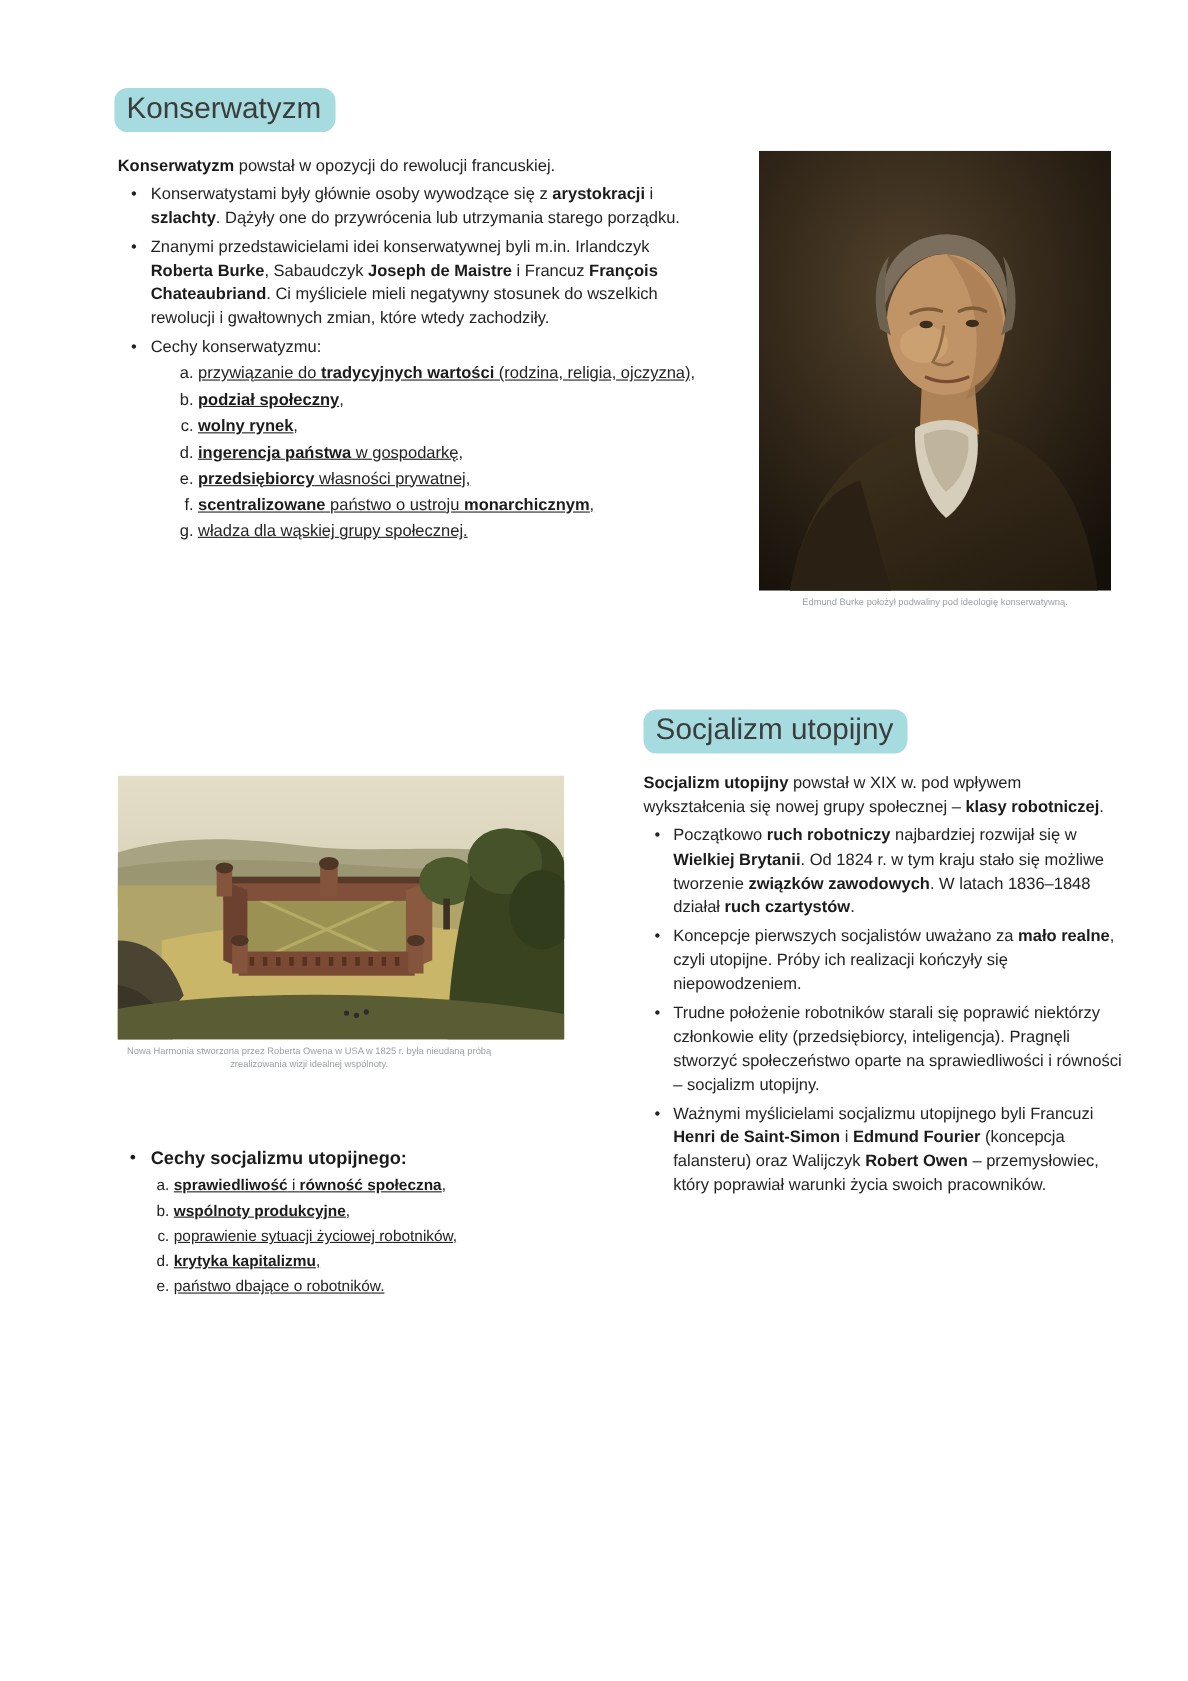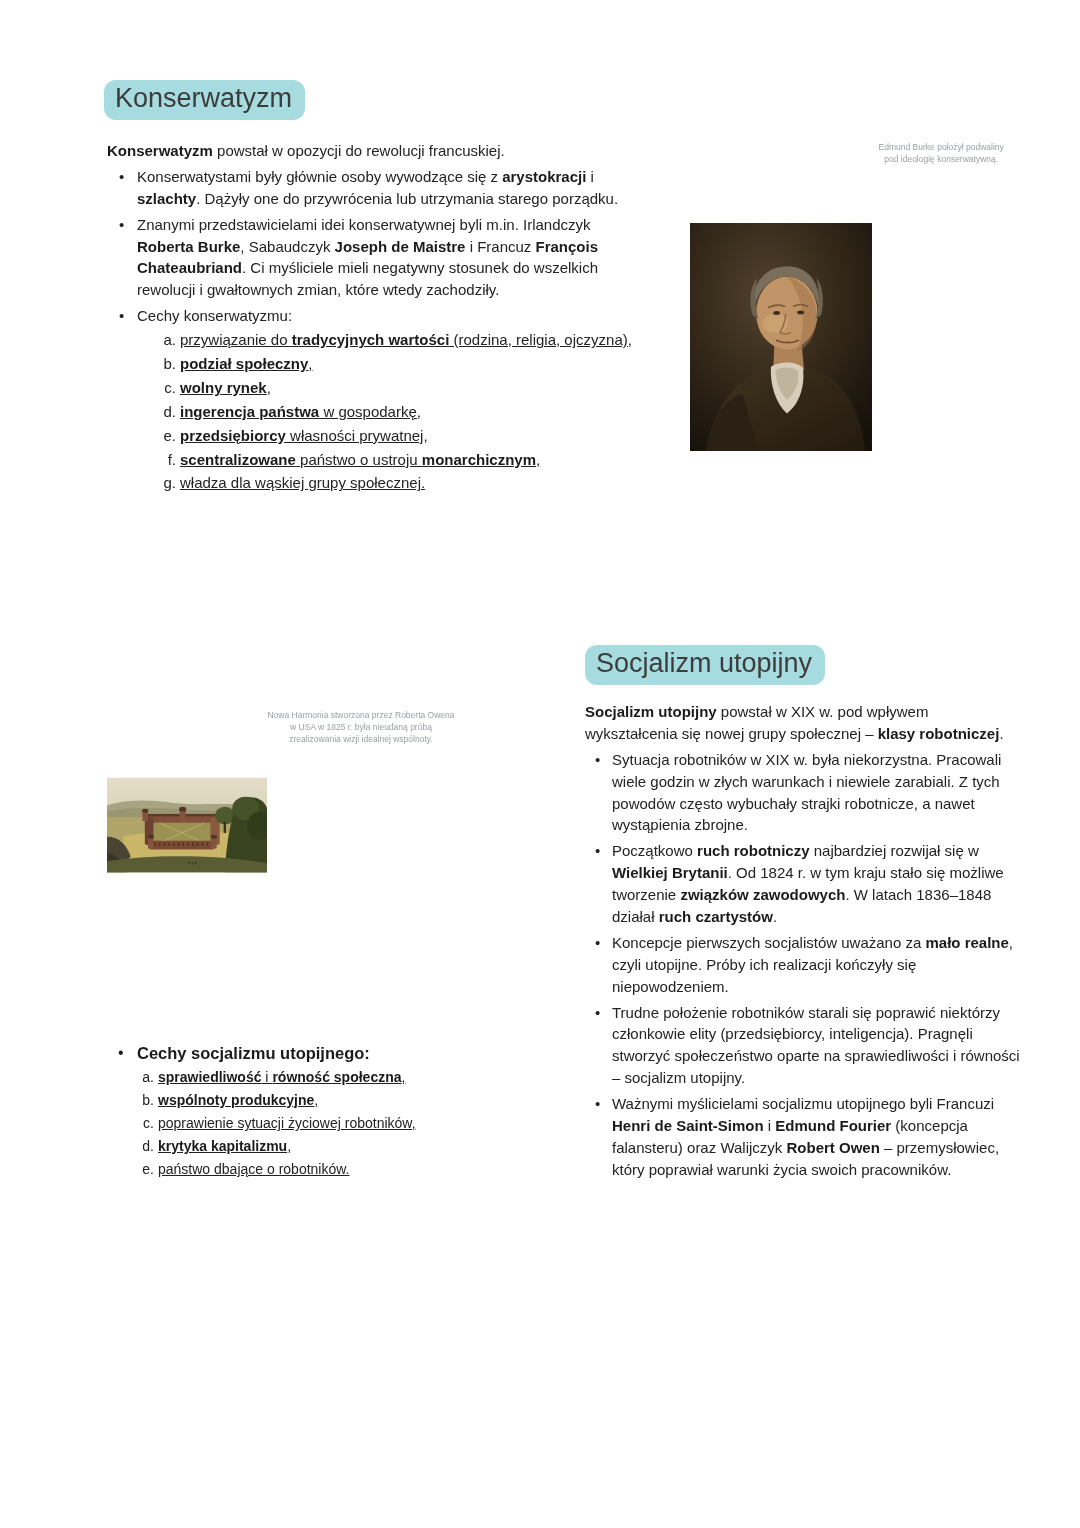--- a/index.html
+++ b/index.html
@@ -44,21 +44,21 @@
 
   ol.alpha { list-style:none; counter-reset:alpha; margin:2px 0 0 24px;text-decoration:underline; }
   ol.alpha > li { counter-increment:alpha; position:relative; padding-left:19px; margin-top:2px; text-align:left; }
   ol.alpha > li::before {
     content:counter(alpha,lower-alpha) ".";
     position:absolute; left:0; width:15px; text-align:right;
   }
 
   b { font-weight:700; color:#1b1b1b; }
 
-  figure { display:flex; flex-direction:row; }
+  figure { display:flex; flex-direction:column; }
   .portrait-fig { position:absolute; left:690px; top:137px; width:320px; }
   .harmony-fig { position:absolute; left:107px; top:705px; width:348px; }
   .fig-img { display:block; }
   .cap {
     margin-top:5px;
     font-size:8.5px;
     line-height:1.4;
     color:#9aa0a6;
     text-align:center;
   }
@@ -135,21 +135,20 @@
       <path d="M152 206 q18 8 38 0" stroke="#7a4a33" stroke-width="3" fill="none" stroke-linecap="round"></path>
     </svg>
     <figcaption class="cap">Edmund Burke położył podwaliny pod ideologię konserwatywną.</figcaption>
   </figure>
 
   <h1 class="hl h2-pos">Socjalizm utopijny</h1>
 
   <div class="col col-b">
     <p class="intro"><b>Socjalizm utopijny</b> powstał w XIX w. pod wpływem wykształcenia się nowej grupy społecznej – <b>klasy robotniczej</b>.</p>
     <ul class="dots">
-      <li>Sytuacja robotników w XIX w. była niekorzystna. Pracowali wiele godzin w złych warunkach i niewiele zarabiali. Z tych powodów często wybuchały strajki robotnicze, a nawet wystąpienia zbrojne.</li>
       <li>Początkowo <b>ruch robotniczy</b> najbardziej rozwijał się w <b>Wielkiej Brytanii</b>. Od 1824 r. w tym kraju stało się możliwe tworzenie <b>związków zawodowych</b>. W latach 1836–1848 działał <b>ruch czartystów</b>.</li>
       <li>Koncepcje pierwszych socjalistów uważano za <b>mało realne</b>, czyli utopijne. Próby ich realizacji kończyły się niepowodzeniem.</li>
       <li>Trudne położenie robotników starali się poprawić niektórzy członkowie elity (przedsiębiorcy, inteligencja). Pragnęli stworzyć społeczeństwo oparte na sprawiedliwości i równości – socjalizm utopijny.</li>
       <li>Ważnymi myślicielami socjalizmu utopijnego byli Francuzi <b>Henri de Saint-Simon</b> i <b>Edmund Fourier</b> (koncepcja falansteru) oraz Walijczyk <b>Robert Owen</b> – przemysłowiec, który poprawiał warunki życia swoich pracowników.</li>
     </ul>
   </div>
 
   <figure class="harmony-fig">
     <svg class="fig-img" viewBox="0 0 406 240" width="406" height="240" role="img">
       <defs>

